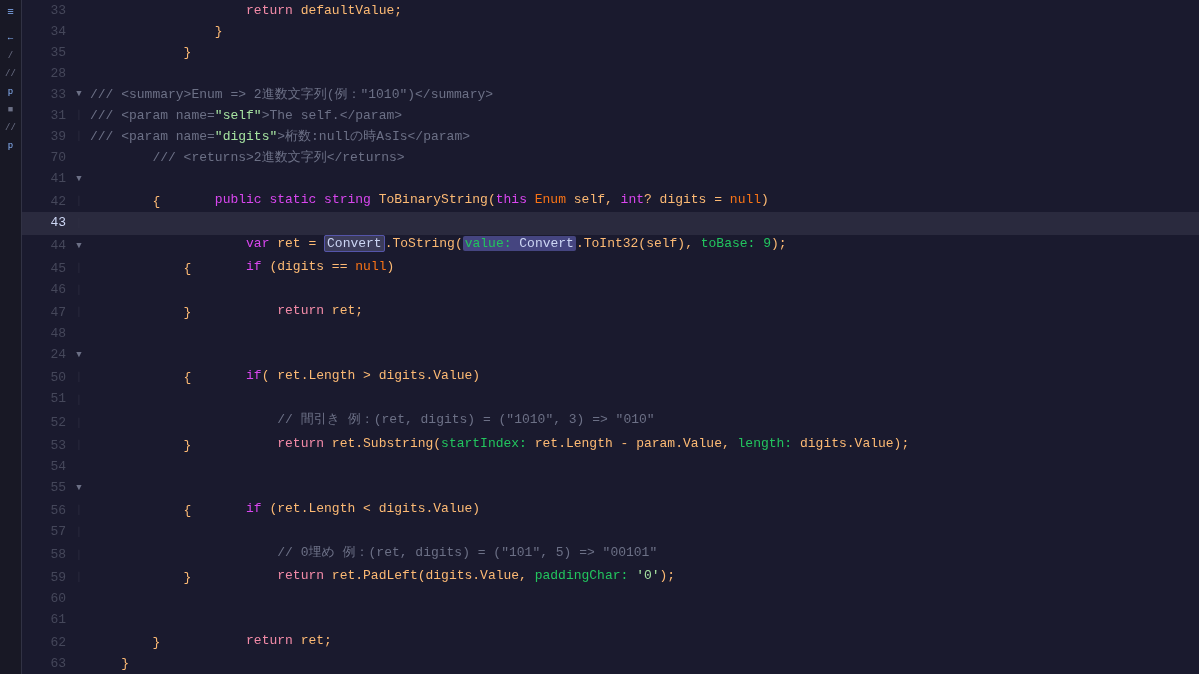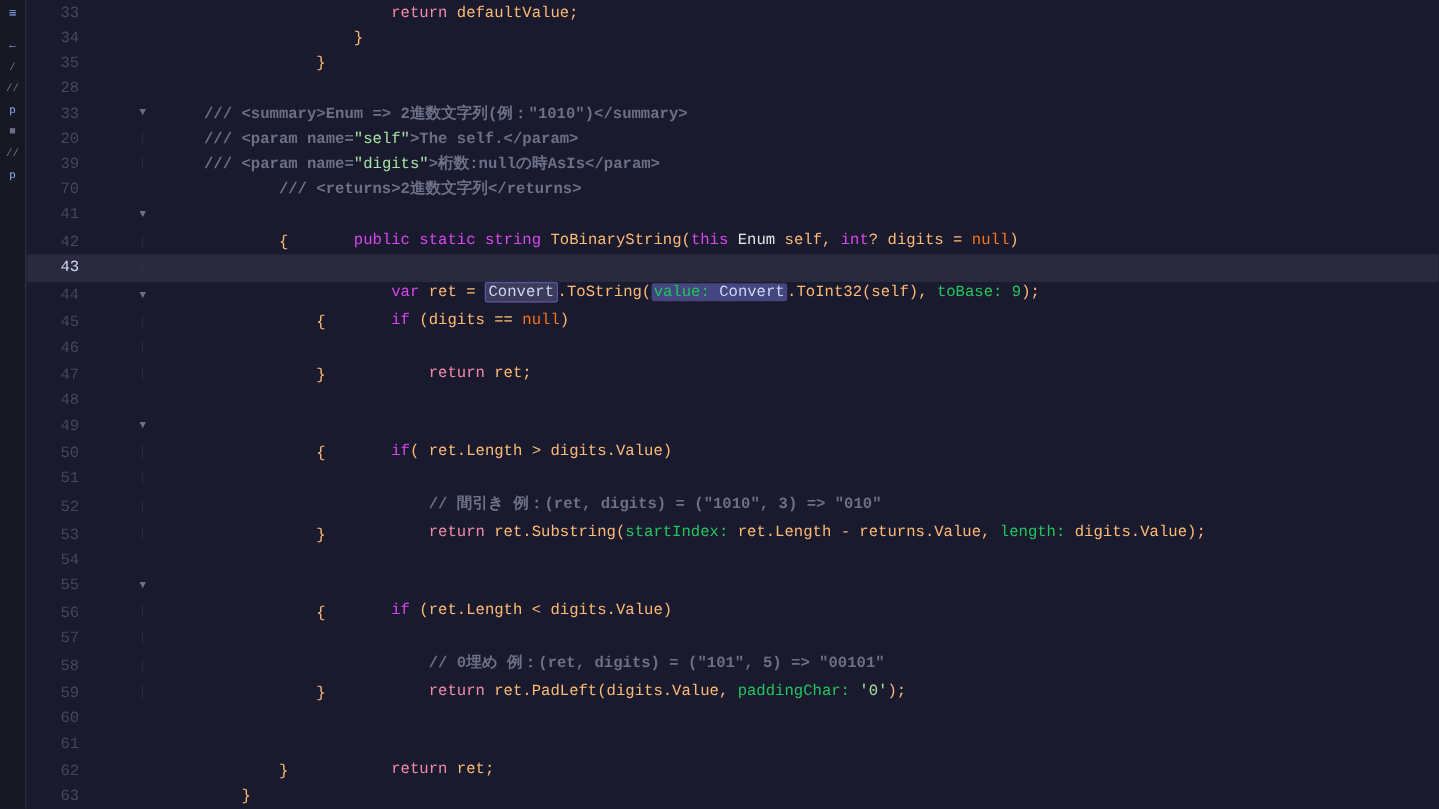--- a/index.html
+++ b/index.html
@@ -48,21 +48,20 @@
       overflow: hidden;
       display: flex;
       flex-direction: column;
     }
     .line {
       display: flex;
       align-items: stretch;
       min-height: 21px;
       line-height: 21px;
       white-space: pre;
-      gap: 40px;
     }
     .line.active-line {
       background: #2a2a3e;
     }
     .line-num {
       min-width: 50px;
       text-align: right;
       padding-right: 6px;
       color: #45475a;
       user-select: none;
@@ -77,22 +76,22 @@
       align-items: center;
       justify-content: center;
     }
     .code-content {
       flex: 1;
       padding-left: 4px;
       line-height: 21px;
     }
     
     .kw { color: #d946ef; } 
-    .type { color: #e5e5e5; text-align: right; } 
-    .comment { color: #6c7086; font-weight: bold; } 
+    .type { color: #f97316; text-align: right; } 
+    .comment { color: #6c7086; } 
     .plain { color: #fdba74; }
     .highlight-box {
       background: #3c3c5a;
       border: 1px solid #5555aa;
       padding: 0 2px;
       border-radius: 2px;
     }
     .highlight-inner {
       background: #454580;
       padding: 0 2px;
@@ -143,21 +142,21 @@
       <div class="code-content"></div>
     </div>
 
     <div class="line">
       <div class="line-num">33</div>
       <div class="fold-col"><span class="fold-icon">▼</span></div>
       <div class="code-content"><span class="comment">/// &lt;summary&gt;Enum =&gt; 2進数文字列(例："1010")&lt;/summary&gt;</span></div>
     </div>
 
     <div class="line">
-      <div class="line-num">20</div>
+      <div class="line-num">31</div>
       <div class="fold-col"><span style="color:#313244;font-size:9px;">│</span></div>
       <div class="code-content"><span class="comment">/// &lt;param name=</span><span style="color:#a6e3a1;">"self"</span><span class="comment">&gt;The self.&lt;/param&gt;</span></div>
     </div>
 
     <div class="line">
       <div class="line-num">39</div>
       <div class="fold-col"><span style="color:#313244;font-size:9px;">│</span></div>
       <div class="code-content"><span class="comment">/// &lt;param name=</span><span style="color:#a6e3a1;">"digits"</span><span class="comment">&gt;桁数:nullの時AsIs&lt;/param&gt;</span></div>
     </div>
 
@@ -217,21 +216,21 @@
       <div class="code-content"><span class="plain">            }</span></div>
     </div>
 
     <div class="line">
       <div class="line-num">48</div>
       <div class="fold-col"></div>
       <div class="code-content"></div>
     </div>
 
     <div class="line">
-      <div class="line-num">49</div>
+      <div class="line-num">24</div>
       <div class="fold-col"><span class="fold-icon">▼</span></div>
       <div class="code-content">
         <span class="plain">            </span><span class="kw">if</span><span class="plain">( ret.Length &gt; digits.Value)</span>
       </div>
     </div>
 
     <div class="line">
       <div class="line-num">50</div>
       <div class="fold-col"><span style="color:#313244;font-size:9px;">│</span></div>
       <div class="code-content"><span class="plain">            {</span></div>
@@ -242,21 +241,21 @@
       <div class="fold-col"><span style="color:#313244;font-size:9px;">│</span></div>
       <div class="code-content">
         <span class="comment">                // 間引き 例：(ret, digits) = ("1010", 3) =&gt; "010"</span>
       </div>
     </div>
 
     <div class="line">
       <div class="line-num">52</div>
       <div class="fold-col"><span style="color:#313244;font-size:9px;">│</span></div>
       <div class="code-content">
-        <span class="plain">                </span><span style="color:#f38ba8;">return</span><span class="plain"> ret.Substring(</span><span class="dim">startIndex:</span><span class="plain"> ret.Length - returns.Value, </span><span class="dim">length:</span><span class="plain"> digits.Value);</span>
+        <span class="plain">                </span><span style="color:#f38ba8;">return</span><span class="plain"> ret.Substring(</span><span class="dim">startIndex:</span><span class="plain"> ret.Length - param.Value, </span><span class="dim">length:</span><span class="plain"> digits.Value);</span>
       </div>
     </div>
 
     <div class="line">
       <div class="line-num">53</div>
       <div class="fold-col"><span style="color:#313244;font-size:9px;">│</span></div>
       <div class="code-content"><span class="plain">            }</span></div>
     </div>
 
     <div class="line">

